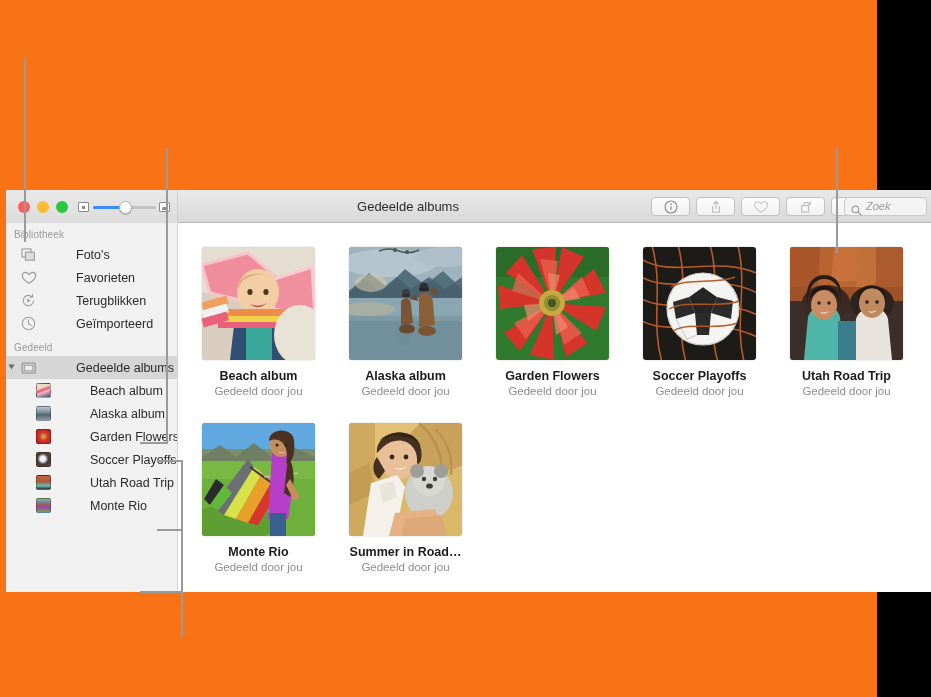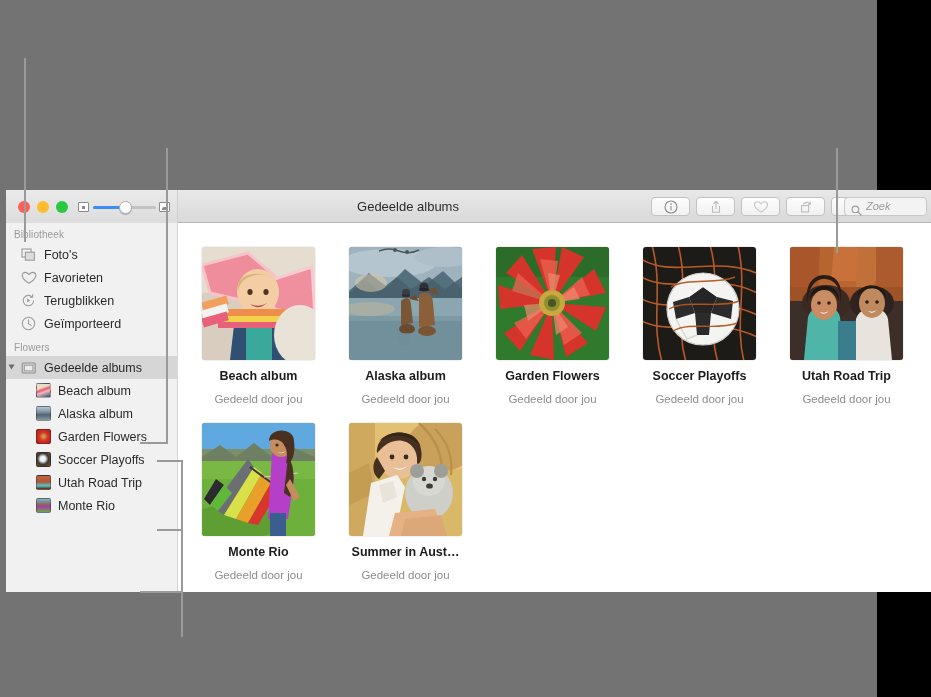--- a/index.html
+++ b/index.html
@@ -2,21 +2,21 @@
 <html><head>
 <meta charset="utf-8">
 <style>
   * { box-sizing: border-box; margin: 0; padding: 0; }
   html, body {
     width: 931px; height: 697px;
     background: #000000;
     font-family: "Liberation Sans", sans-serif;
     overflow: hidden;
   }
-  #stage { position: relative; width: 877px; height: 697px; background: #737373; }
+  #stage { position: relative; width: 877px; height: 697px; background: #f97316; }
 
   
   #window {
     position: absolute; left: 6px; top: 190px;
     width: 925px; height: 402px;
     background: #ffffff;
     overflow: hidden;
   }
 
   
@@ -104,21 +104,21 @@
   }
   .sb-row {
     position: relative; height: 23px; display: flex; align-items: center;
     padding-left: 14px; font-size: 12.5px; color: #2a2a2a;
   }
   .sb-row.selected { background: #d6d6d6; }
   .sb-ico {
     width: 17px; height: 17px; margin-right: 7px;
     display: flex; align-items: center; justify-content: center; flex: none;
   }
-  .sb-label { white-space: nowrap; }
+  .sb-label { white-space: nowrap; margin-left: 32px; }
   .disclosure {
     position: absolute; left: 3px; top: 8px;
     width: 0; height: 0; border-left: 5px solid #6b6b6b;
     border-top: 3.5px solid transparent; border-bottom: 3.5px solid transparent;
     transform: rotate(90deg);
   }
   .sb-row.child { padding-left: 30px; }
   .sb-thumb {
     width: 15px; height: 15px; margin-right: 7px; flex: none;
     border-radius: 2px; border: .5px solid rgba(0,0,0,.25);
@@ -136,21 +136,21 @@
   .album-thumb {
     width: 113px; height: 113px; margin: 0 auto;
     border-radius: 3px; overflow: hidden; position: relative;
     box-shadow: 0 0 0 .5px rgba(0,0,0,.12);
   }
   .album-thumb svg { display: block; width: 113px; height: 113px; }
   .album-title {
     margin-top: 9px; font-size: 12.5px; font-weight: bold; color: #1c1c1c;
     white-space: nowrap; overflow: hidden;
   }
-  .album-sub { margin-top: 10px; font-size: 11.5px; color: #8d8d8d; }
+  .album-sub { margin-top: 2px; font-size: 11.5px; color: #8d8d8d; }
 
   
   #callouts { position: absolute; left: 0; top: 0; width: 931px; height: 697px; pointer-events: none; }
 </style>
 </head>
 <body>
 
 <div id="stage">
 
   <div id="window">
@@ -255,21 +255,21 @@
       <div class="sb-row">
         <span class="sb-ico">
           <svg width="15" height="15" viewBox="0 0 15 15">
             <circle cx="7.5" cy="7.5" r="6.2" fill="none" stroke="#9c9c9c" stroke-width="1.1"></circle>
             <path d="M7.5 3.9 L7.5 7.7 L10.2 9.4" fill="none" stroke="#9c9c9c" stroke-width="1.1" stroke-linecap="round"></path>
           </svg>
         </span>
         <span class="sb-label">Geïmporteerd</span>
       </div>
 
-      <div class="sb-header" style="padding-top:7px">Flowers</div>
+      <div class="sb-header" style="padding-top:7px">Gedeeld</div>
 
 
       <div class="sb-row selected">
         <span class="disclosure"></span>
         <span class="sb-ico">
           <svg width="16" height="14" viewBox="0 0 16 14">
             <rect x="1.2" y="2" width="13" height="10" rx="1" fill="#cfcfcf" stroke="#8f8f8f" stroke-width="1.1"></rect>
             <rect x="3.6" y="4.3" width="8.2" height="5.5" fill="#ededed" stroke="#9b9b9b" stroke-width=".9"></rect>
           </svg>
         </span>
@@ -528,21 +528,21 @@
             <ellipse cx="80" cy="58" rx="16" ry="15" fill="#d8d8d2"></ellipse>
             <circle cx="68" cy="48" r="7" fill="#9e9e98"></circle>
             <circle cx="92" cy="48" r="7" fill="#9e9e98"></circle>
             <circle cx="75" cy="56" r="2.2" fill="#3b3b38"></circle>
             <circle cx="86" cy="56" r="2.2" fill="#3b3b38"></circle>
             <ellipse cx="80.5" cy="63" rx="3.4" ry="2.6" fill="#3b3b38"></ellipse>
             <path d="M46 90 L86 86 L96 113 L40 113 Z" fill="#e6b184"></path>
             <path d="M56 96 L92 92 L98 113 L52 113 Z" fill="#dca878"></path>
           </svg>
         </div>
-        <div class="album-title">Summer in Aust…</div>
+        <div class="album-title">Summer in Road…</div>
         <div class="album-sub">Gedeeld door jou</div>
       </div>
 
     </div>
   </div>
 
   <svg id="callouts" viewBox="0 0 931 697">
     <g stroke="#9a9a9a" stroke-width="2.4" fill="none" shape-rendering="crispEdges">
 
       <path d="M25 58 L25 242"></path>

